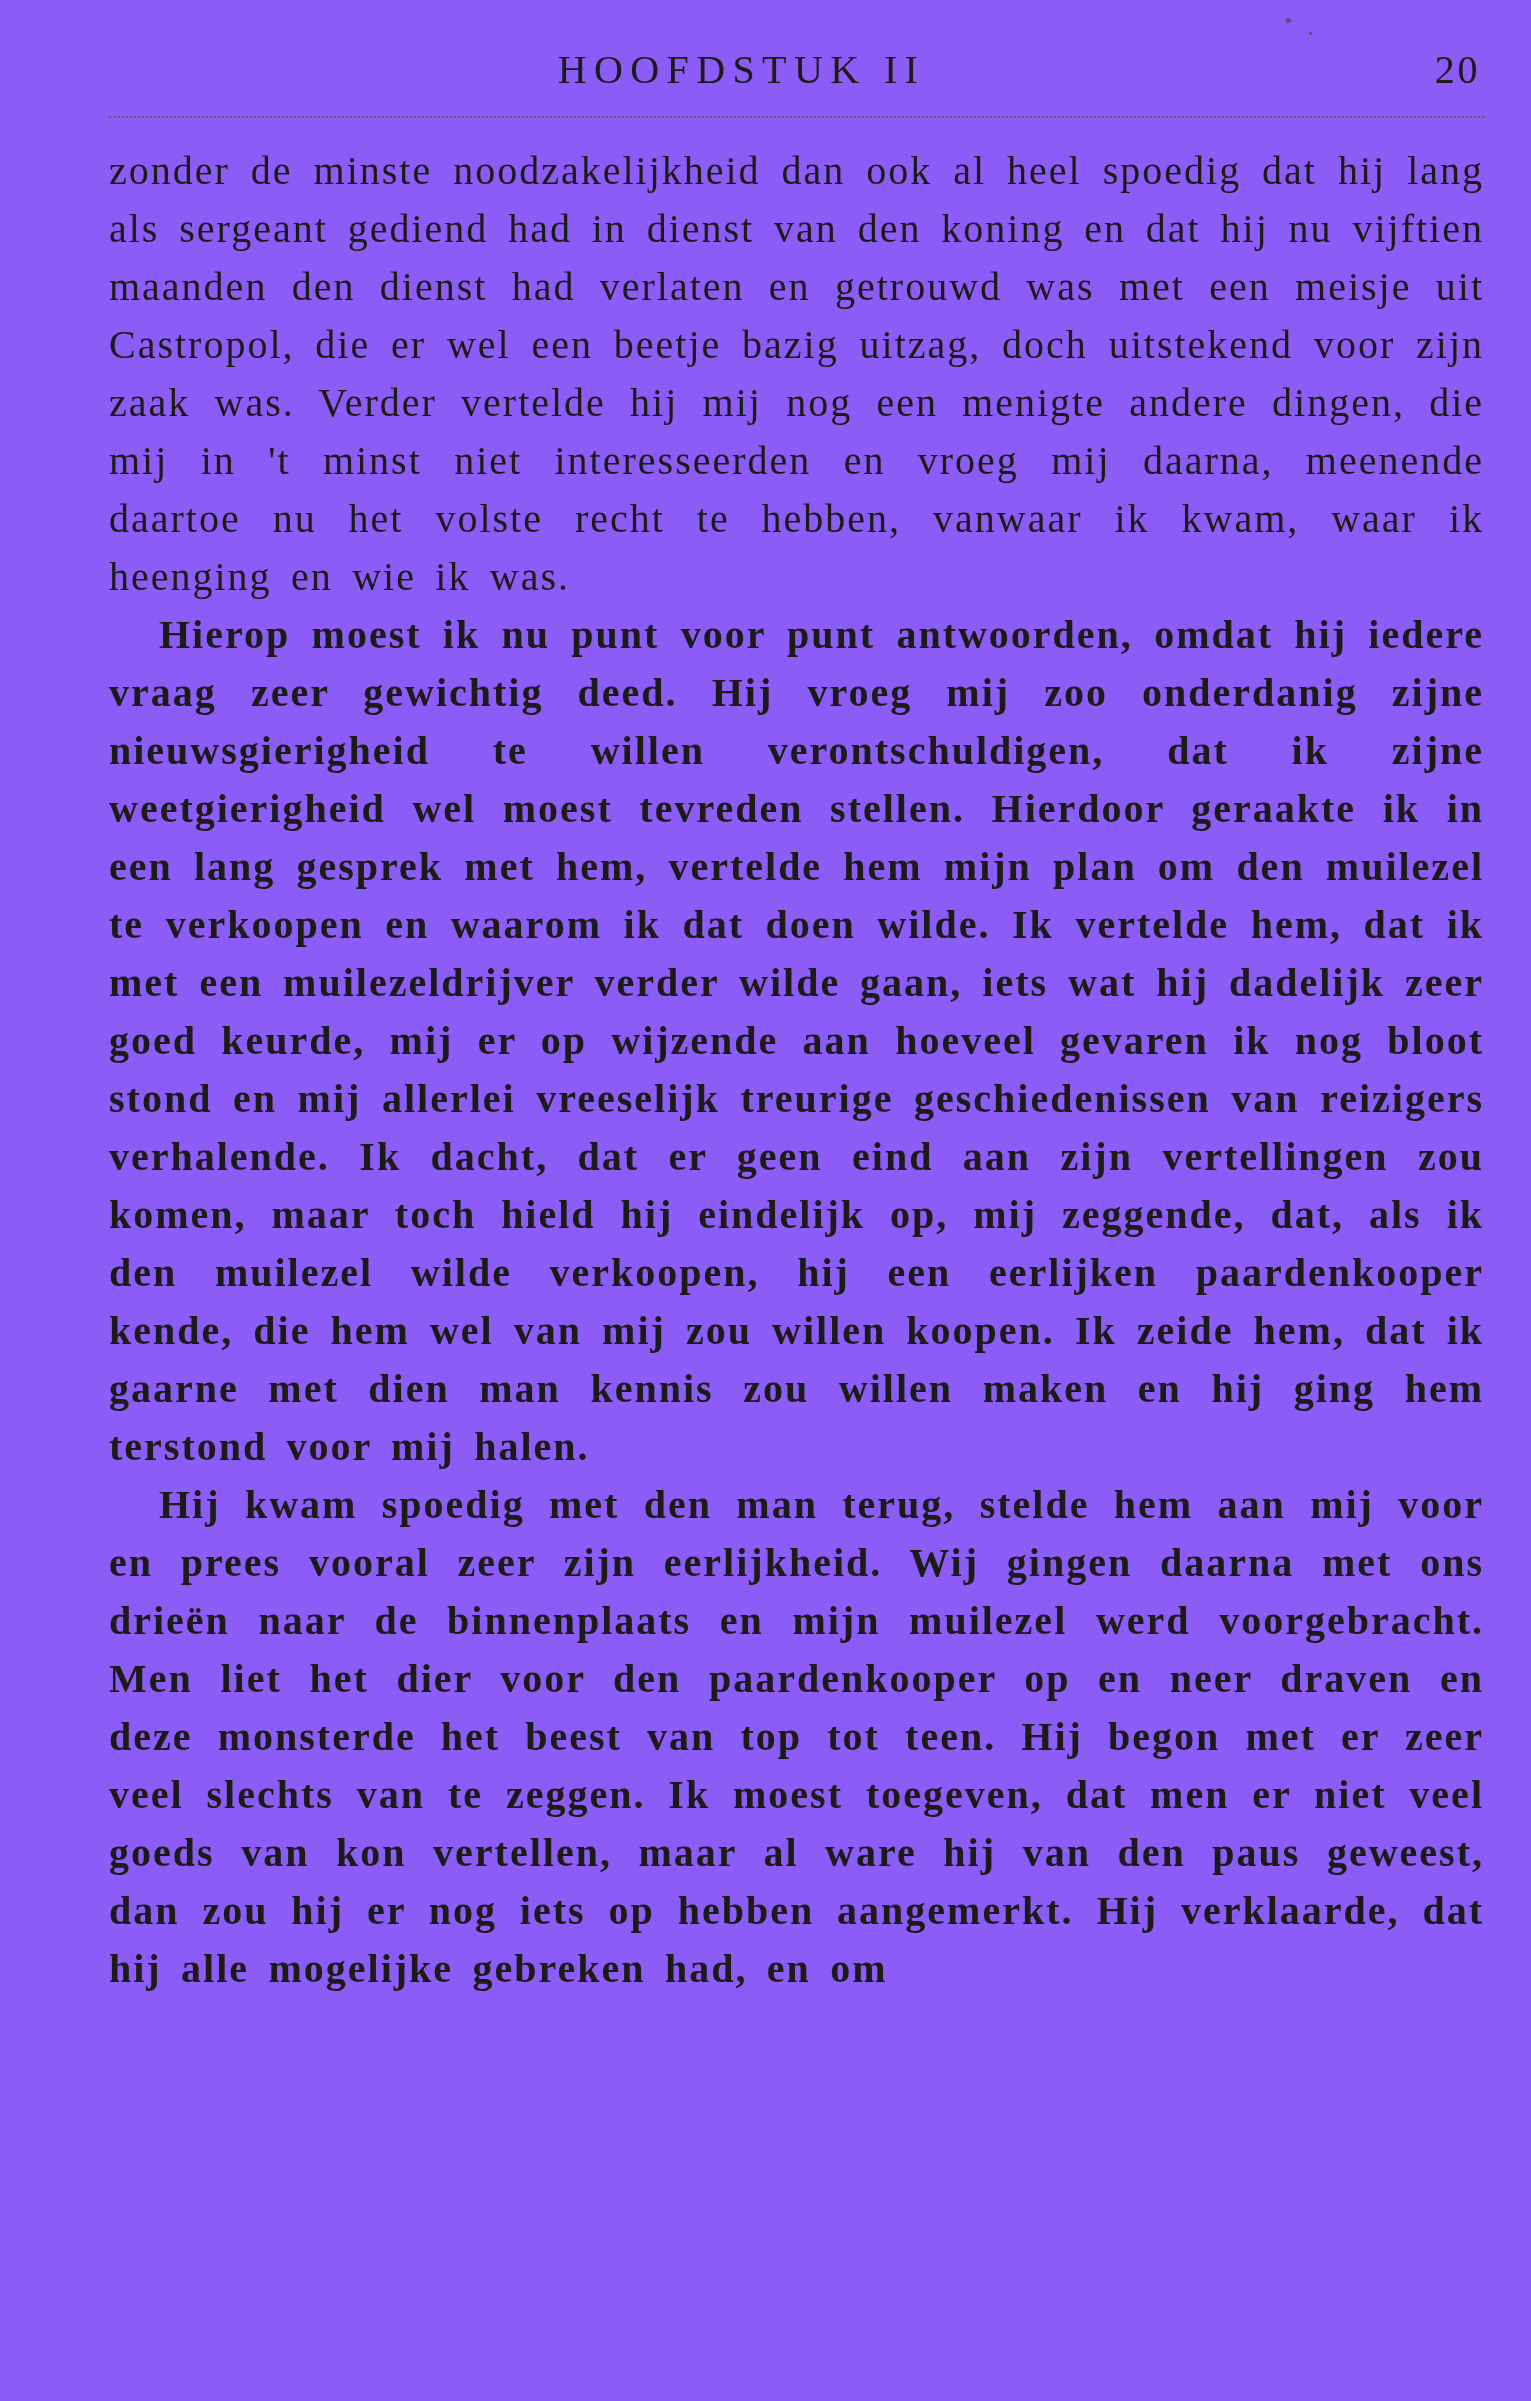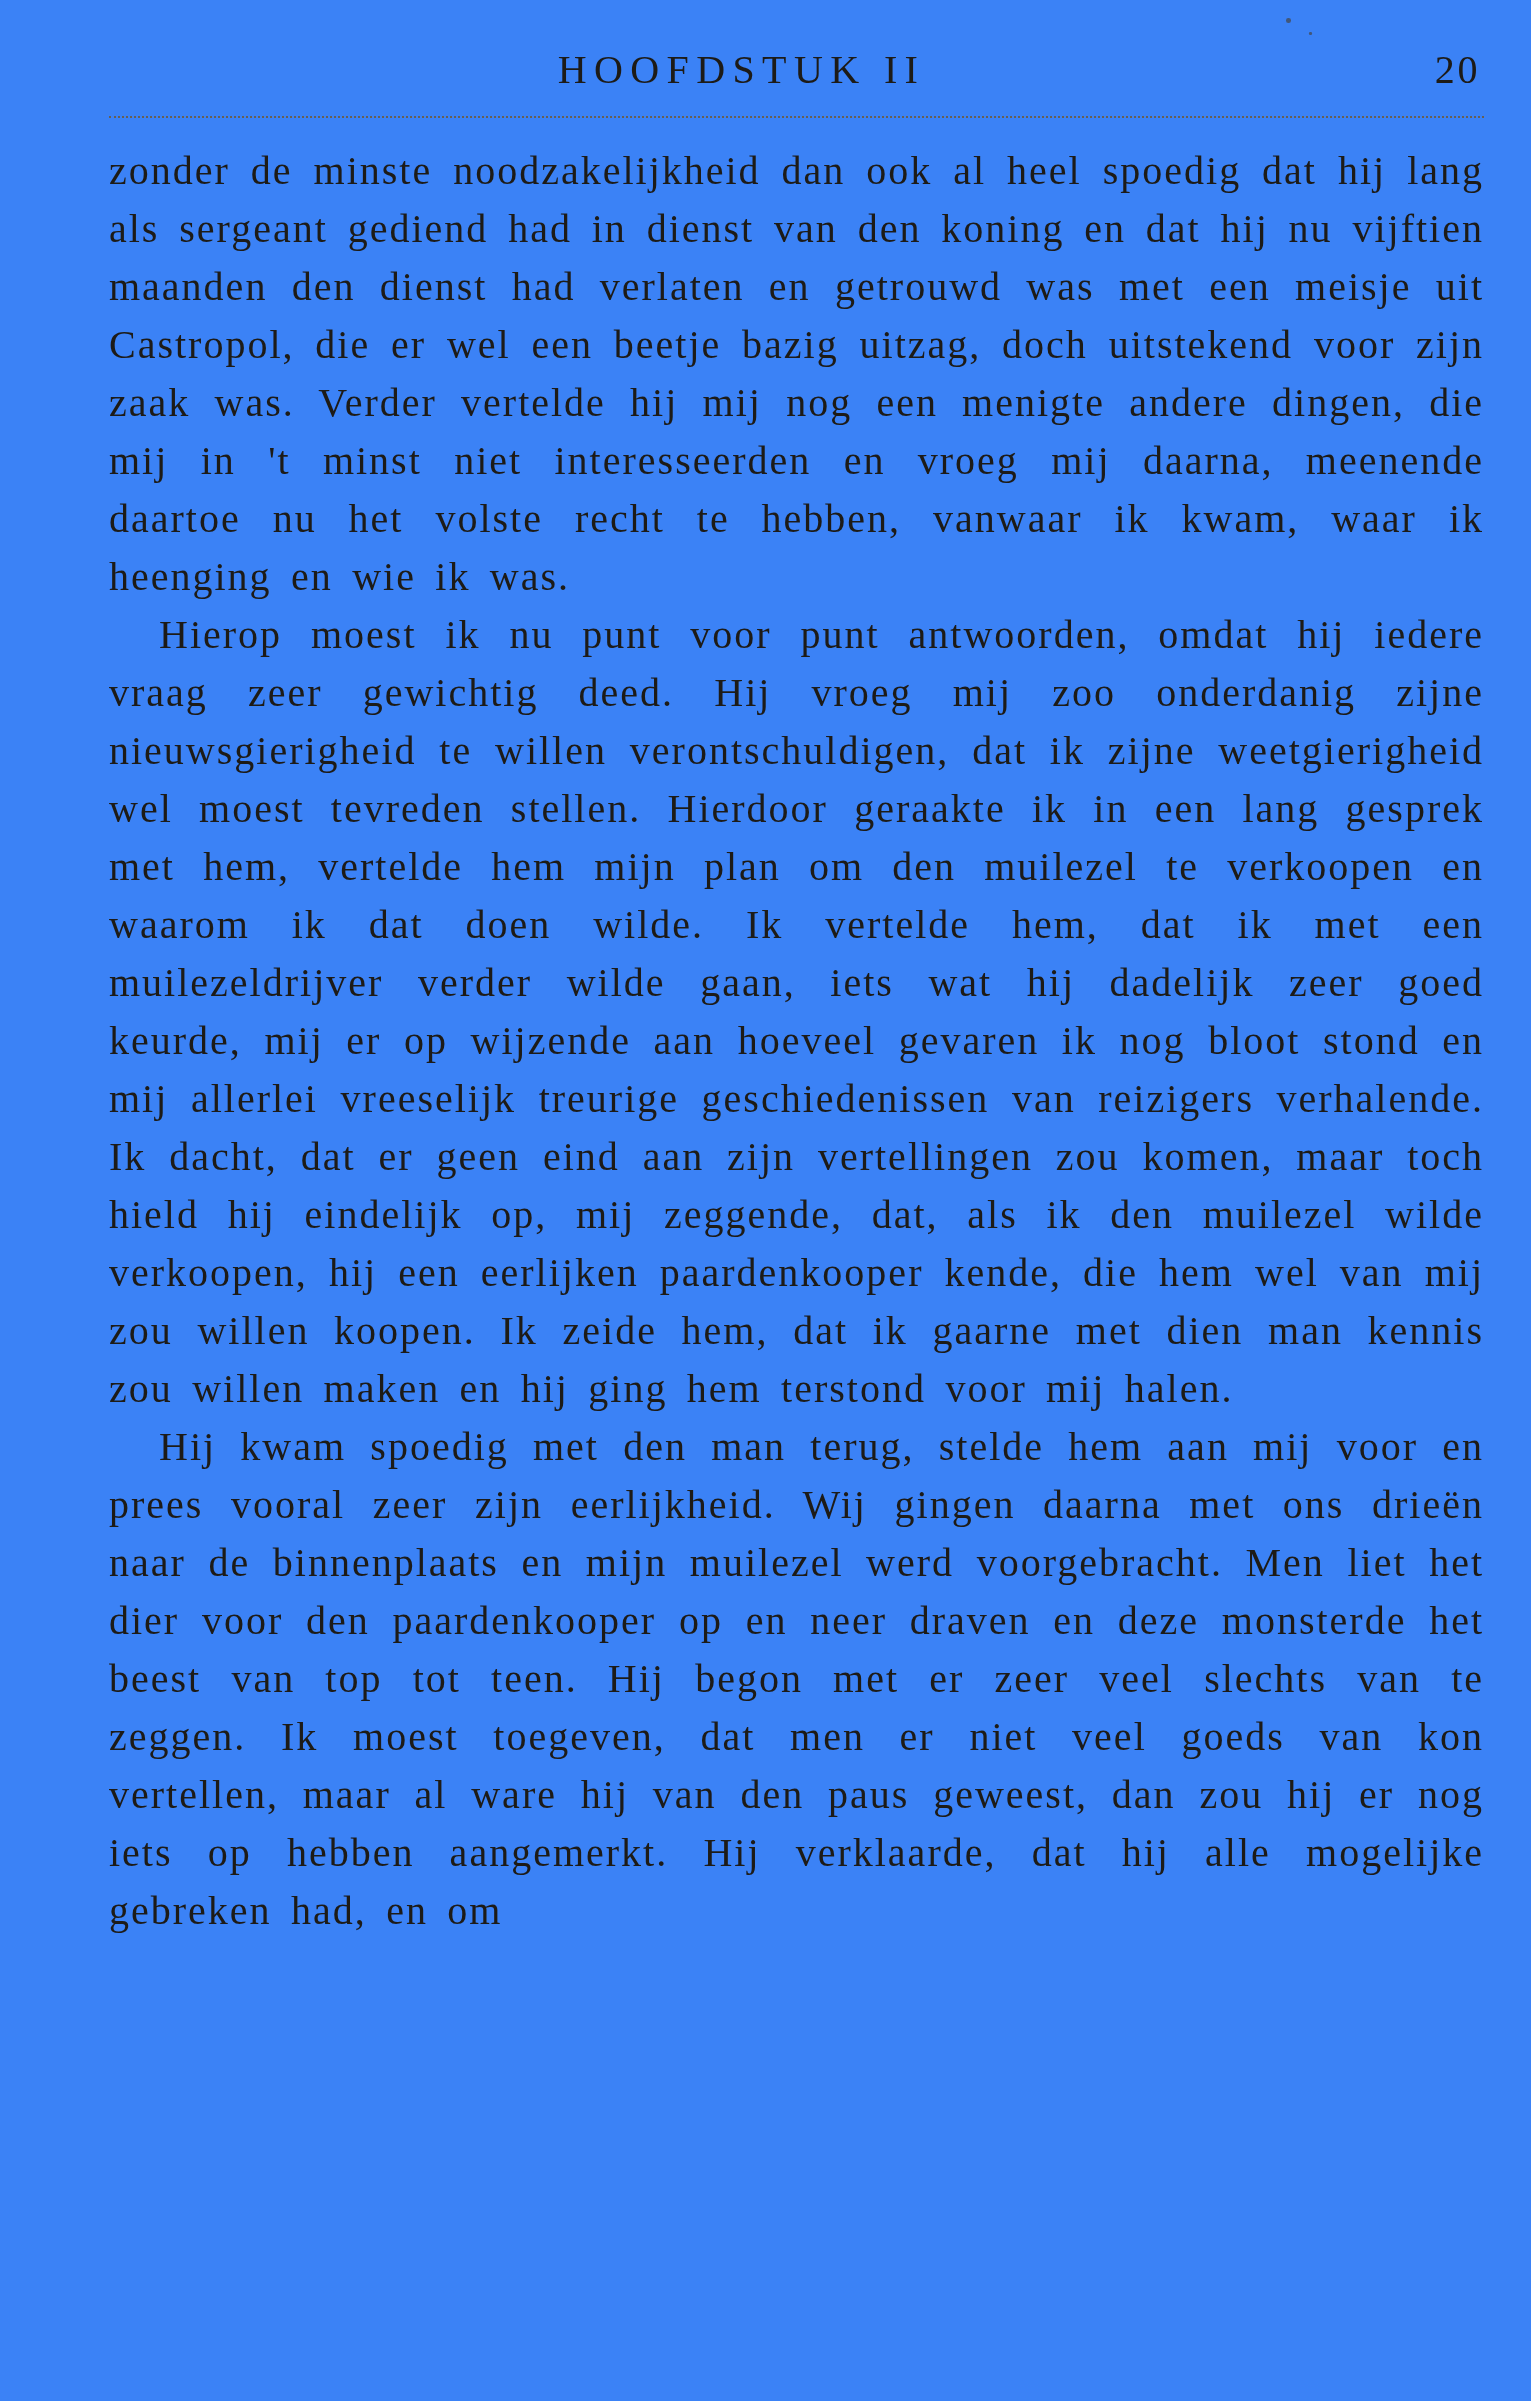--- a/index.html
+++ b/index.html
@@ -9,21 +9,21 @@
     height: 2401px;
     overflow: hidden;
     background: #fbfaf6;
     font-family: "Liberation Serif", "DejaVu Serif", serif;
     color: #1d1b17;
   }
   .page {
     position: relative;
     width: 1532px;
     height: 2401px;
-    background: #3b82f6;
+    background: #8b5cf6;
   }
   
   .speck {
     position: absolute;
     top: 18.4px;
     right: 241px;
     width: 4.6px;
     height: 4.6px;
     border-radius: 50%;
     background: #45413a;
@@ -70,20 +70,21 @@
     word-spacing: 7.4px;
     letter-spacing: 2px;
     hyphens: auto;
     -webkit-hyphens: auto;
   }
   .body-text p {
     margin: 0;
   }
   .body-text p.indent {
     text-indent: 50px;
+    font-weight: bold;
   }
 </style>
 </head>
 <body>
 
 <div class="page">
 
   <div class="speck"></div>
 
   <div class="content">

